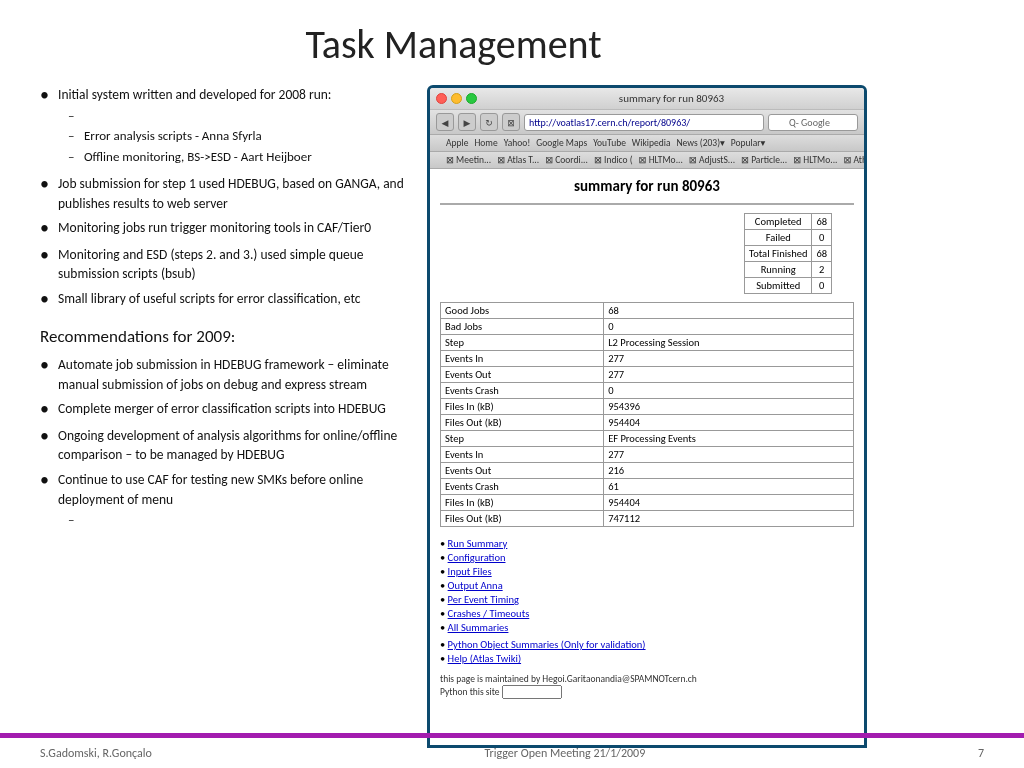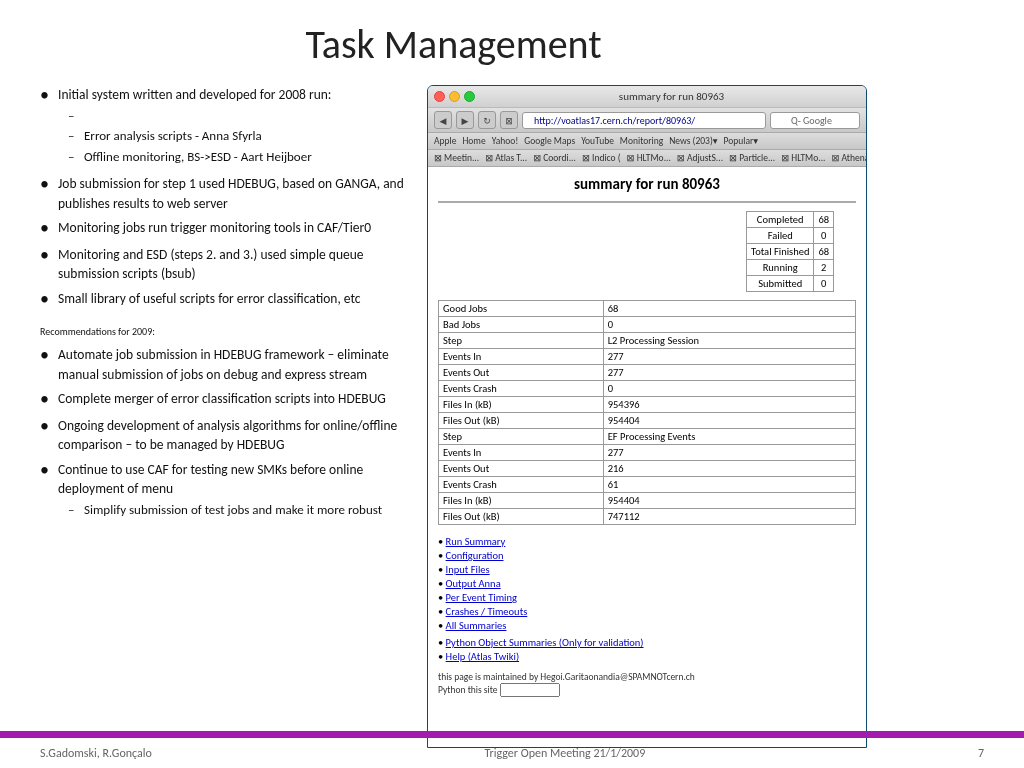--- a/index.html
+++ b/index.html
@@ -80,32 +80,32 @@
     }
 
     .sub-list li .sub-dash {
       min-width: 16px;
       color: #111;
     }
 
     .recommendations-heading {
       margin-top: 14px;
       margin-bottom: 6px;
-      font-size: 10px;
+      font-size: 17px;
       font-weight: normal;
     }
 
     .right-column {
       width: 440px;
       flex-shrink: 0;
     }
 
     
     .browser-window {
-      border: 1px solid #0c4a6e;
+      border: 3px solid #0c4a6e;
       border-radius: 6px 6px 0 0;
       background: #f0f0f0;
       overflow: hidden;
       font-size: 11px;
       height: 100%;
       display: flex;
       flex-direction: column;
     }
 
     .browser-titlebar {
@@ -153,21 +153,21 @@
       font-size: 9px; cursor: pointer;
       color: #444;
     }
 
     .address-bar {
       flex: 1;
       height: 17px;
       background: #fff;
       border: 1px solid #999;
       border-radius: 3px;
-      padding: 0 11px;
+      padding: 0 4px;
       font-size: 10px;
       color: #00008b;
       display: flex;
       align-items: center;
     }
 
     .search-bar {
       width: 90px;
       height: 17px;
       background: #fff;
@@ -175,21 +175,21 @@
       border-radius: 3px;
       padding: 0 20px;
       font-size: 10px;
       color: #666;
       display: flex;
       align-items: center;
     }
 
     .bookmarks-bar {
       background: linear-gradient(to bottom, #ddd, #c8c8c8);
-      padding: 2px 6px;
+      padding: 2px 16px;
       display: flex;
       align-items: center;
       gap: 6px;
       border-bottom: 1px solid #aaa;
       font-size: 9.5px;
       color: #333;
       flex-wrap: nowrap;
       overflow: hidden;
     }
 
@@ -294,21 +294,21 @@
       position: absolute;
       bottom: 0;
       left: 0;
       right: 0;
       padding: 8px 40px;
       display: flex;
       justify-content: space-between;
       align-items: center;
       font-size: 12px;
       color: #666;
-      border-top: 7px solid #a21caf;
+      border-top: 5px solid #a21caf;
     }
   </style>
 </head>
 <body>
 
 <div class="slide">
   <h1 class="slide-title">Task Management</h1>
 
   <div class="content-area">
 
@@ -375,21 +375,20 @@
           <span class="bullet-text">Ongoing development of analysis algorithms for online/offline  comparison – to be managed by HDEBUG</span>
         </li>
 
         <li>
           <span class="bullet-dot">•</span>
           <span class="bullet-text">
             <span>Continue to use CAF for testing new SMKs before online deployment of menu</span>
             <ul class="sub-list">
               <li>
                 <span class="sub-dash">–</span>
-                <span>Simplify submission of test jobs and make it more robust</span>
               </li>
             </ul>
           </span>
         </li>
       </ul>
     </div>
 
     <div class="right-column">
       <div class="browser-window">
 
@@ -414,21 +413,21 @@
             <span>Q- Google</span>
           </div>
         </div>
 
         <div class="bookmarks-bar">
           <span class="bm-item">Apple</span>
           <span class="bm-item">Home</span>
           <span class="bm-item">Yahoo!</span>
           <span class="bm-item">Google Maps</span>
           <span class="bm-item">YouTube</span>
-          <span class="bm-item">Monitoring</span>
+          <span class="bm-item">Wikipedia</span>
           <span class="bm-item">News (203)▾</span>
           <span class="bm-item">Popular▾</span>
         </div>
 
         <div class="bookmarks-bar">
           <span class="bm-item">⊠ Meetin...</span>
           <span class="bm-item">⊠ Atlas T...</span>
           <span class="bm-item">⊠ Coordi...</span>
           <span class="bm-item">⊠ Indico (</span>
           <span class="bm-item">⊠ HLTMo...</span>

